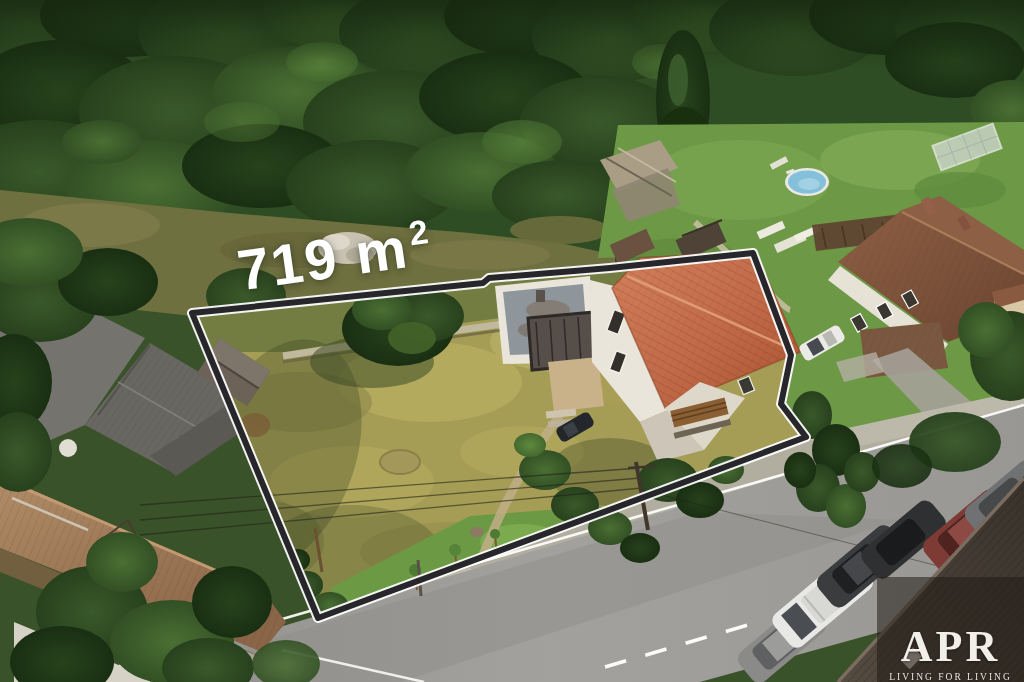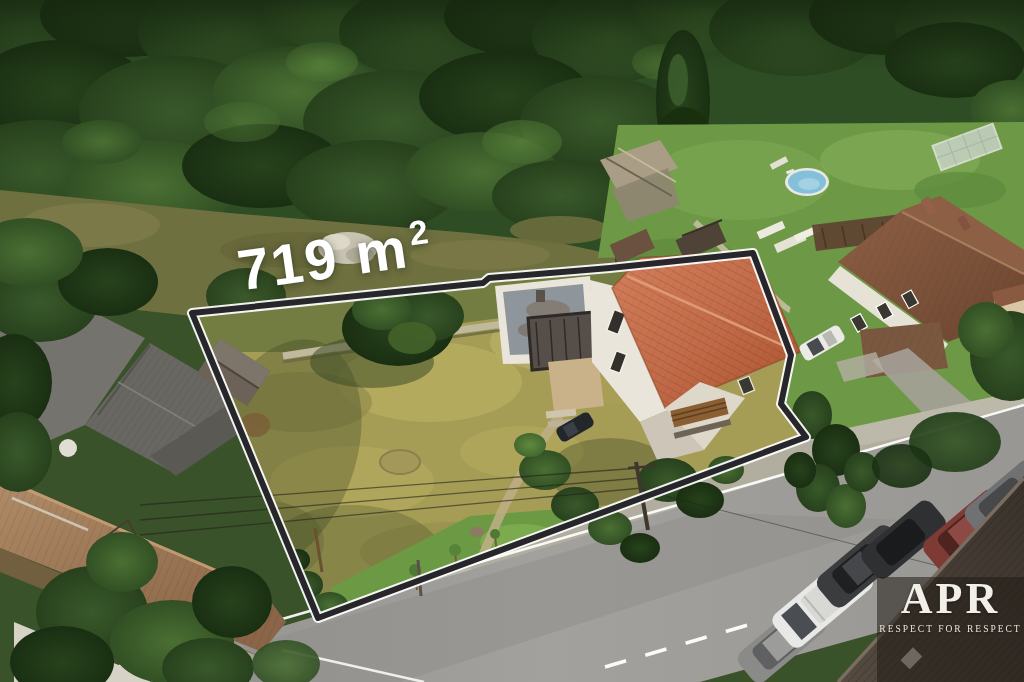--- a/index.html
+++ b/index.html
@@ -15,21 +15,21 @@
     font-family:"Liberation Sans",sans-serif;
     text-shadow:0 2px 8px rgba(20,30,15,.45), 0 0 2px rgba(40,50,30,.3);
     white-space:nowrap;line-height:1;
   }
   .area-label .sup{
     font-size:34px;position:relative;top:-21px;margin-left:3px;font-weight:800;
   }
   .watermark{
     position:absolute;left:877px;top:577px;width:147px;height:105px;
     background:rgba(33,27,21,.55);
-    display:flex;flex-direction:column;align-items:center;justify-content:flex-start;
+    display:flex;flex-direction:column;align-items:center;justify-content:flex-end;
     color:#f2efe8;
   }
   .watermark .brand{
     font-family:"Liberation Serif",serif;font-weight:bold;
     font-size:44px;line-height:1;letter-spacing:3px;
     text-shadow:0 1px 3px rgba(0,0,0,.4);
   }
   .watermark .tagline{
     font-family:"Liberation Serif",serif;font-size:9.5px;letter-spacing:2px;
     margin-top:3px;white-space:nowrap;color:#eae6dd;
@@ -470,15 +470,15 @@
     <path d="M192,313 L483,283 L489,278 L610,268 L753,253 L791,355 L781,404 L806,437 L318,618 Z" fill="none" stroke="#27272b" stroke-width="6" stroke-linejoin="round"></path>
   </g>
 </svg>
 
   <div class="area-label">
     <span>719 m</span><span class="sup">2</span>
   </div>
 
   <div class="watermark">
     <div class="brand">APR</div>
-    <div class="tagline">RESPECT FOR RESPECT</div>
+    <div class="tagline">LIVING FOR LIVING</div>
   </div>
 </div>
 
 </body></html>

